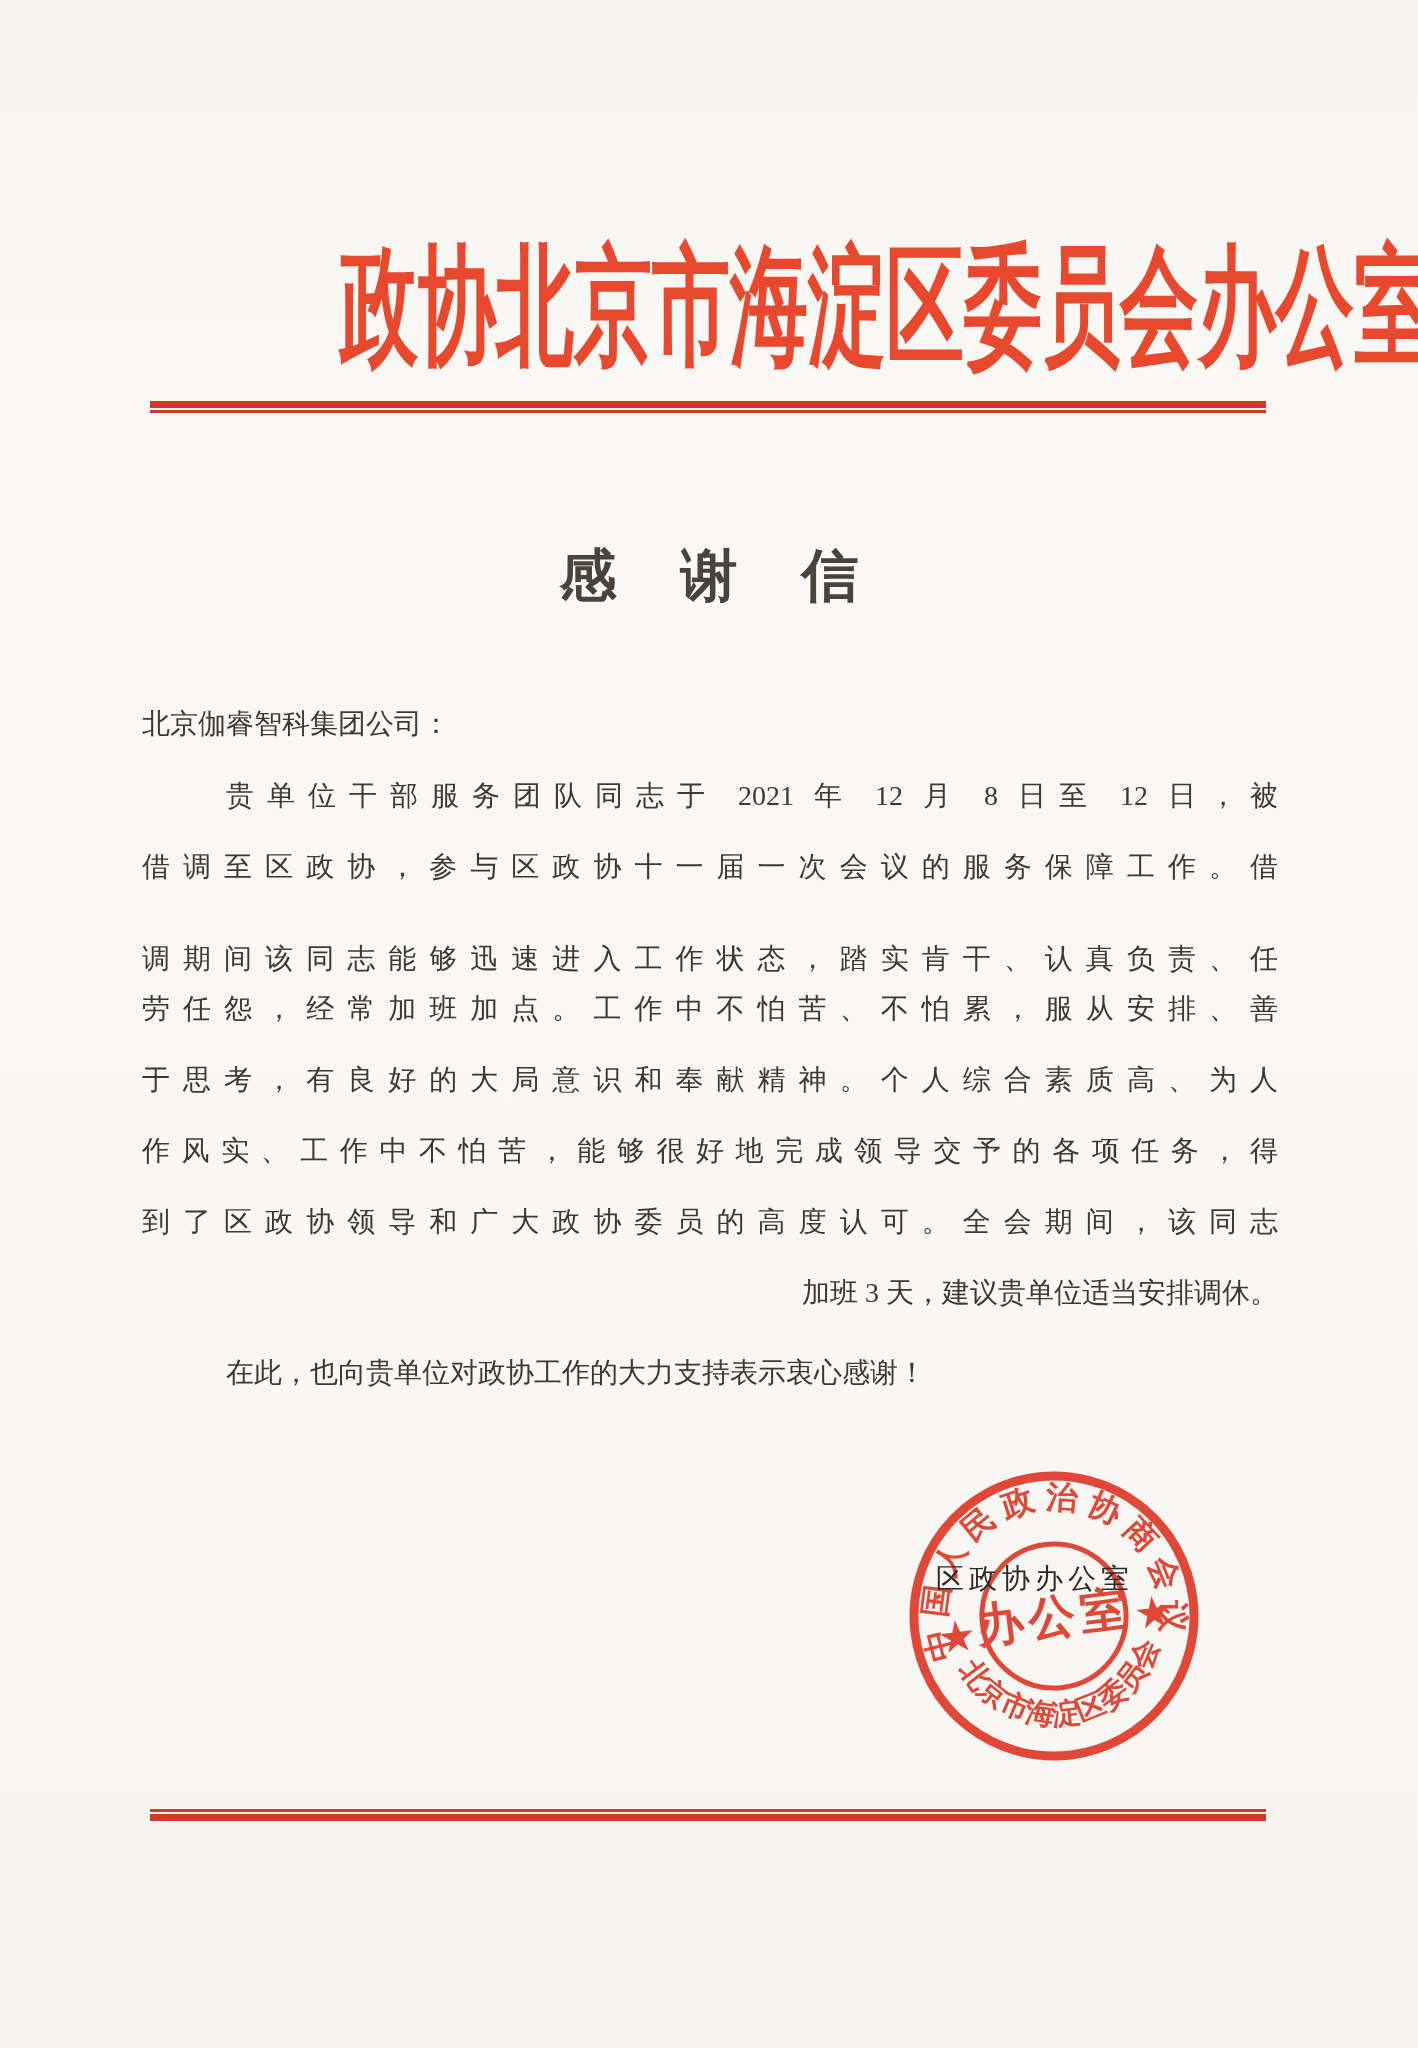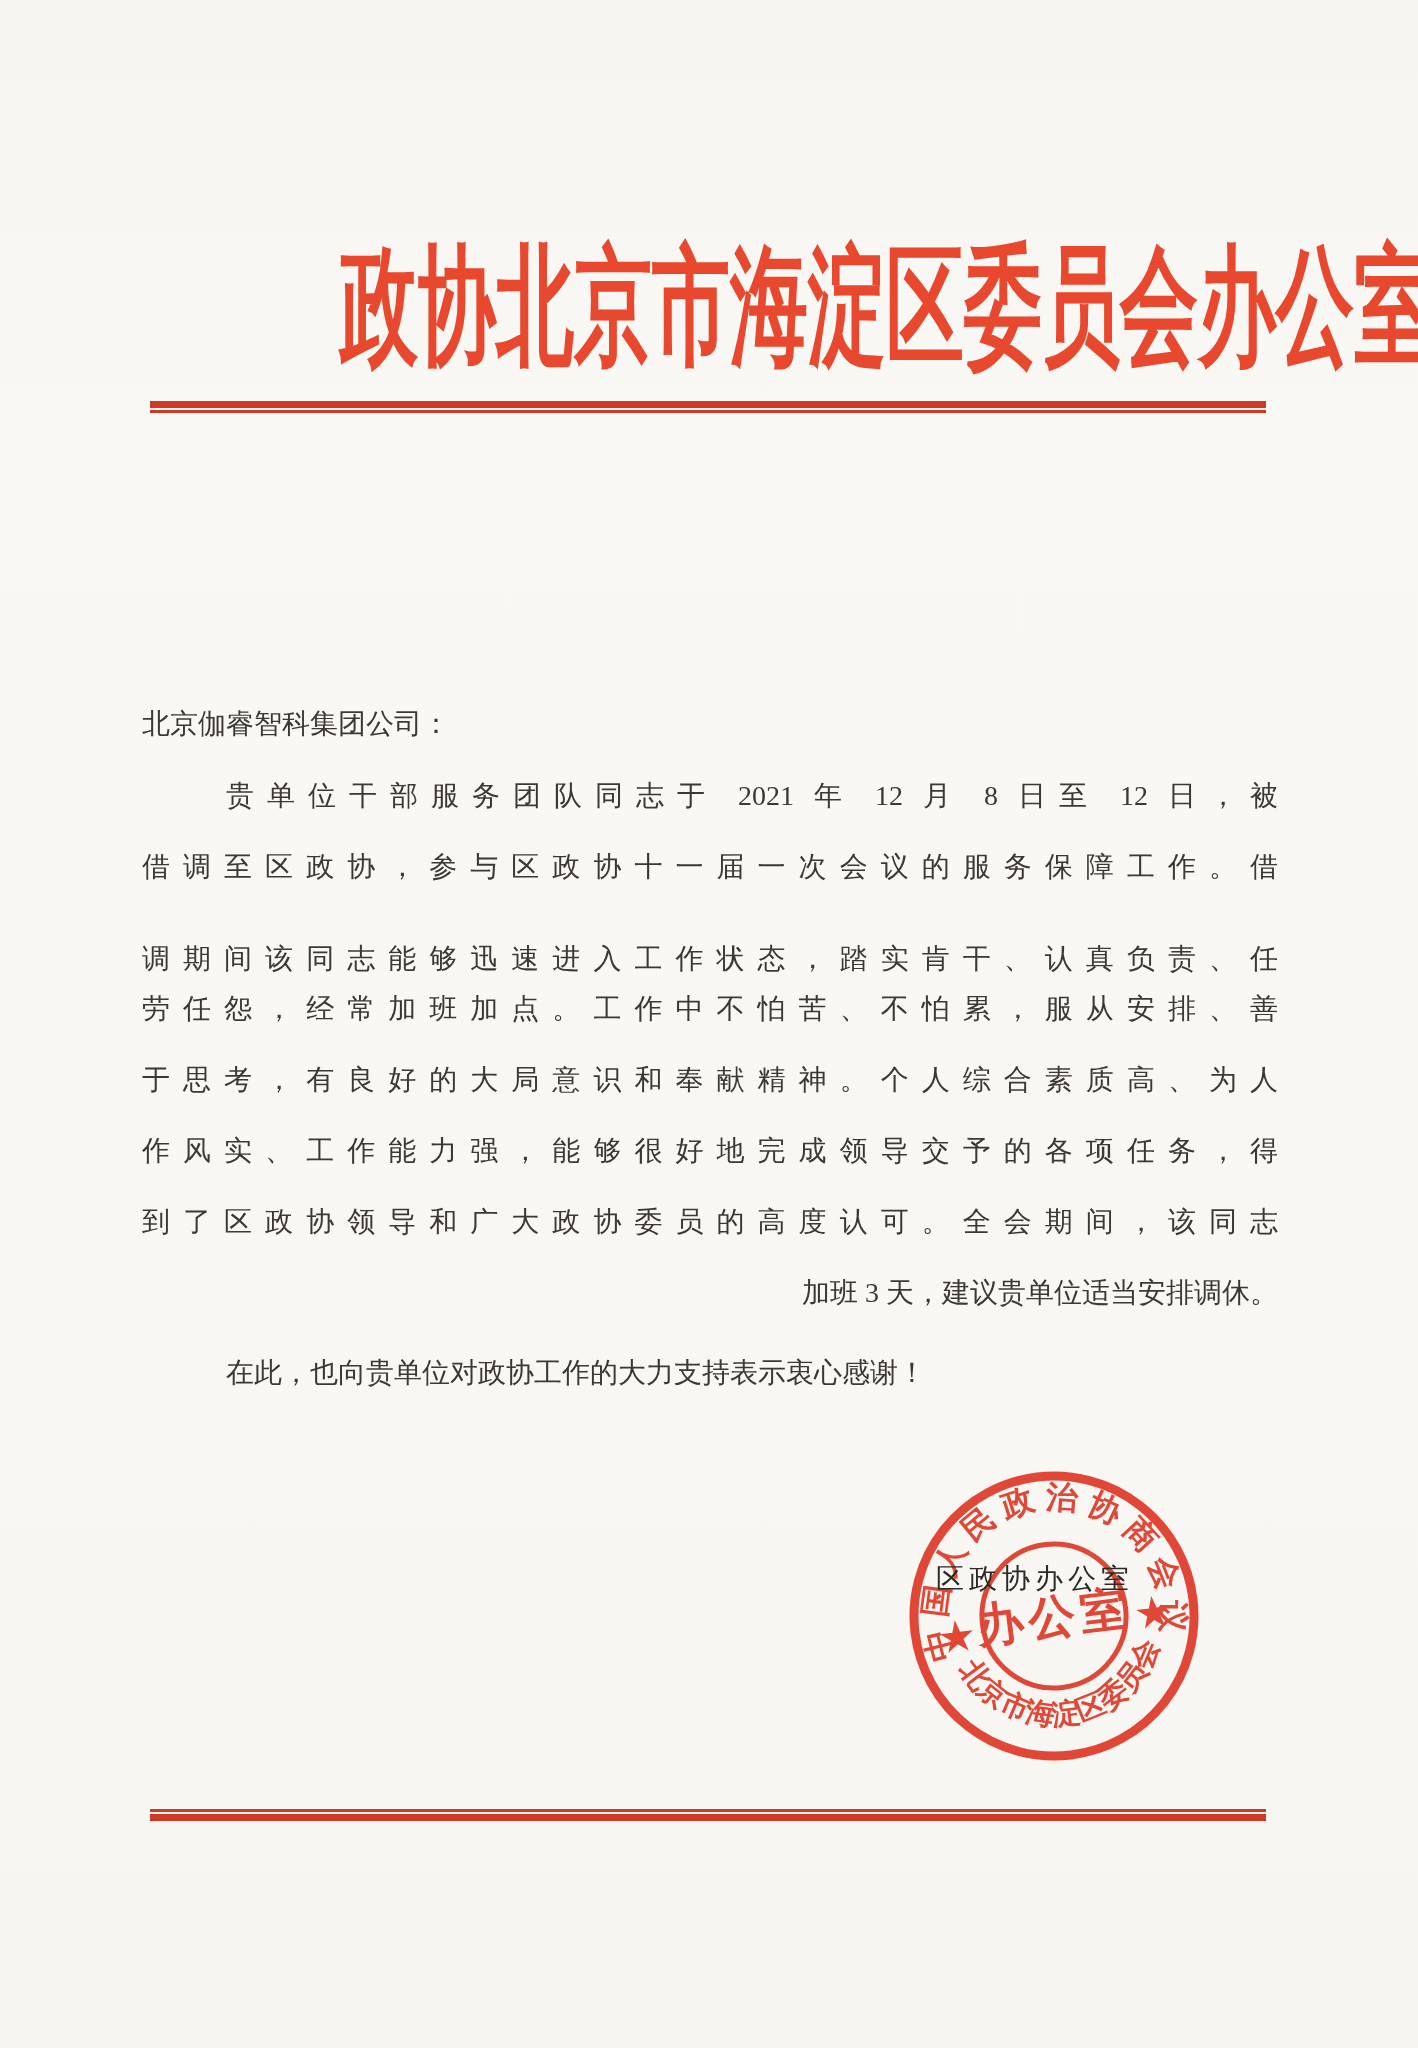--- a/index.html
+++ b/index.html
@@ -55,29 +55,30 @@
 
   <div class="letterhead-wrap">
     <div class="letterhead-org" style="color: rgb(232, 72, 46);">政协北京市海淀区委员会办公室</div>
   </div>
 
   <div class="rule rule-top">
     <div class="thick" style="background: rgb(207, 57, 39);"></div>
     <div class="thin" style="background: rgb(207, 57, 39);"></div>
   </div>
 
+  <div class="letter-title">感谢信</div>
 
   <div>
       <div class="bline" style="top: 698px;">北京伽睿智科集团公司：</div>
       <div class="bline full" style="top: 770px; text-indent: 84px;">贵单位干部服务团队同志于 2021 年 12 月 8 日至 12 日，被</div>
       <div class="bline full" style="top: 841px;">借调至区政协，参与区政协十一届一次会议的服务保障工作。借</div>
       <div class="bline full" style="top: 912px; margin-top: 21px;">调期间该同志能够迅速进入工作状态，踏实肯干、认真负责、任</div>
       <div class="bline full" style="top: 983px;">劳任怨，经常加班加点。工作中不怕苦、不怕累，服从安排、善</div>
       <div class="bline full" style="top: 1054px;">于思考，有良好的大局意识和奉献精神。个人综合素质高、为人</div>
-      <div class="bline full" style="top: 1125px;">作风实、工作能力强，能够很好地完成领导交予的各项任务，得</div>
+      <div class="bline full" style="top: 1125px;">作风实、工作中不怕苦，能够很好地完成领导交予的各项任务，得</div>
       <div class="bline full" style="top: 1196px;">到了区政协领导和广大政协委员的高度认可。全会期间，该同志</div>
       <div class="bline" style="top: 1267px; text-align: right;">加班 3 天，建议贵单位适当安排调休。</div>
       <div class="bline" style="top: 1347px; text-indent: 84px;">在此，也向贵单位对政协工作的大力支持表示衷心感谢！</div>
     </div>
 
   <div class="sig-org">区政协办公室</div>
 
   <svg class="seal" viewBox="0 0 300 300">
     <g transform="rotate(-7 150 150)">
       <circle cx="150" cy="150" r="140" fill="none" stroke-width="9" stroke="#e03a29"></circle>

